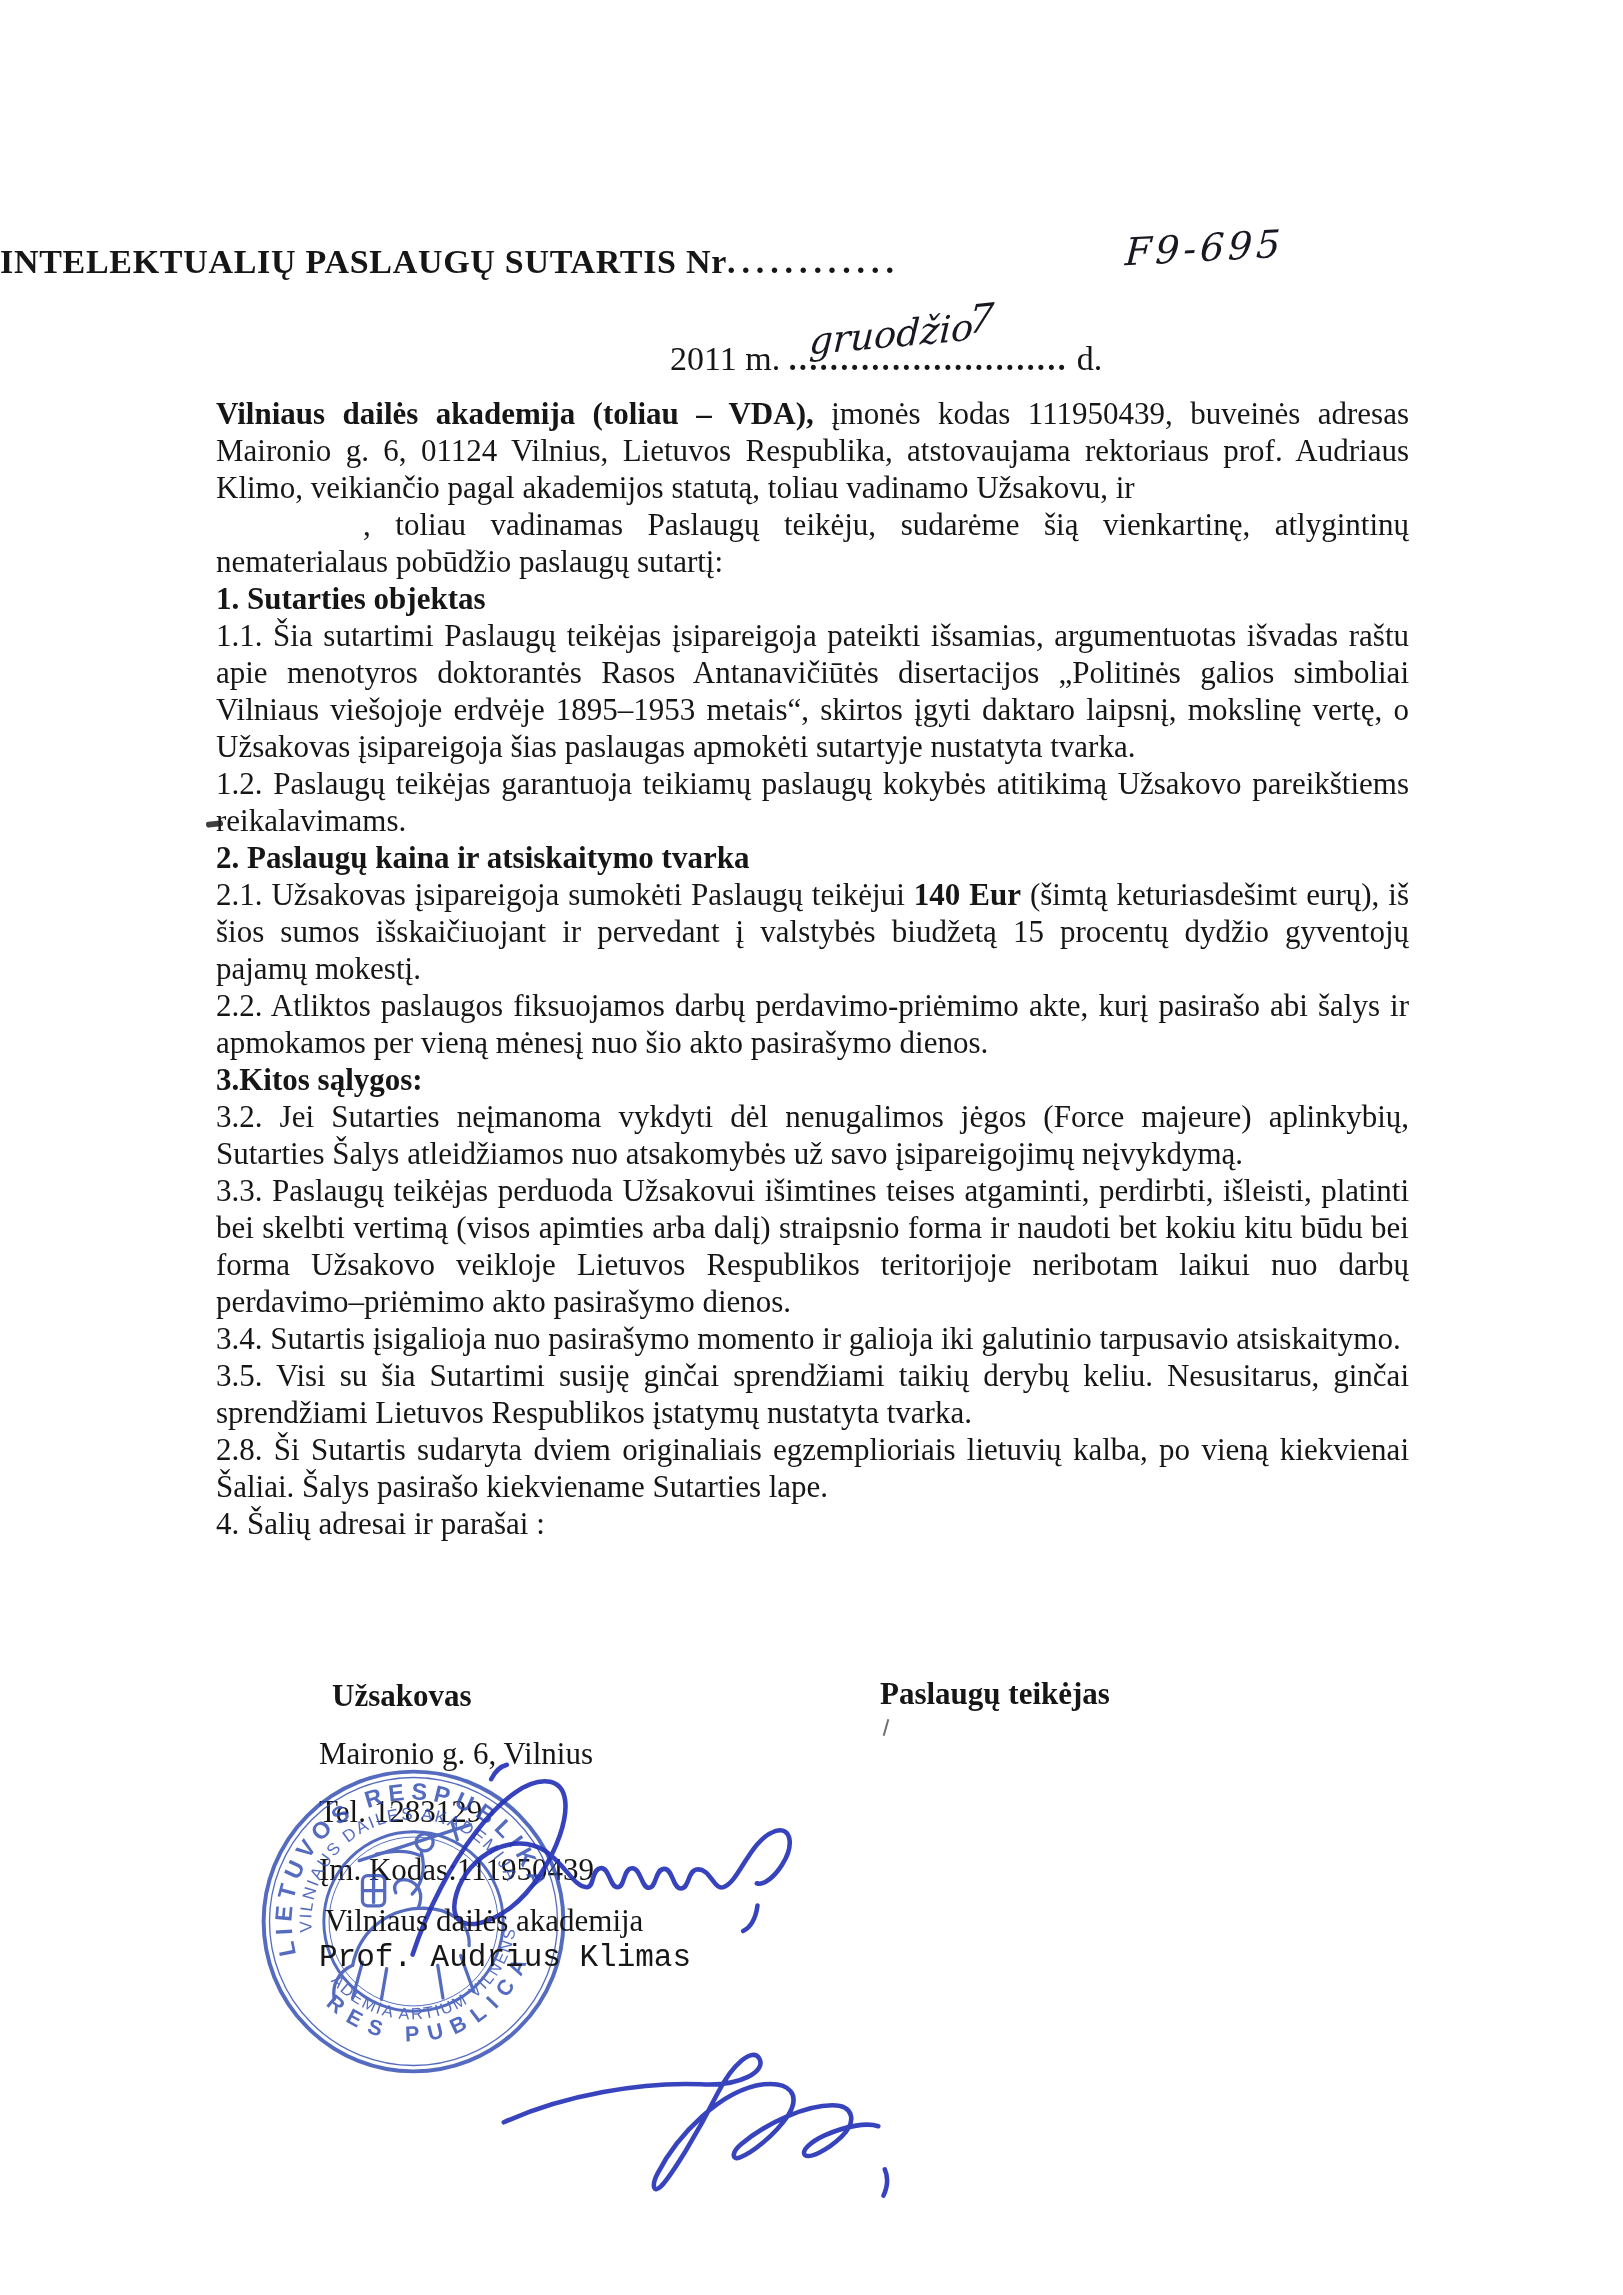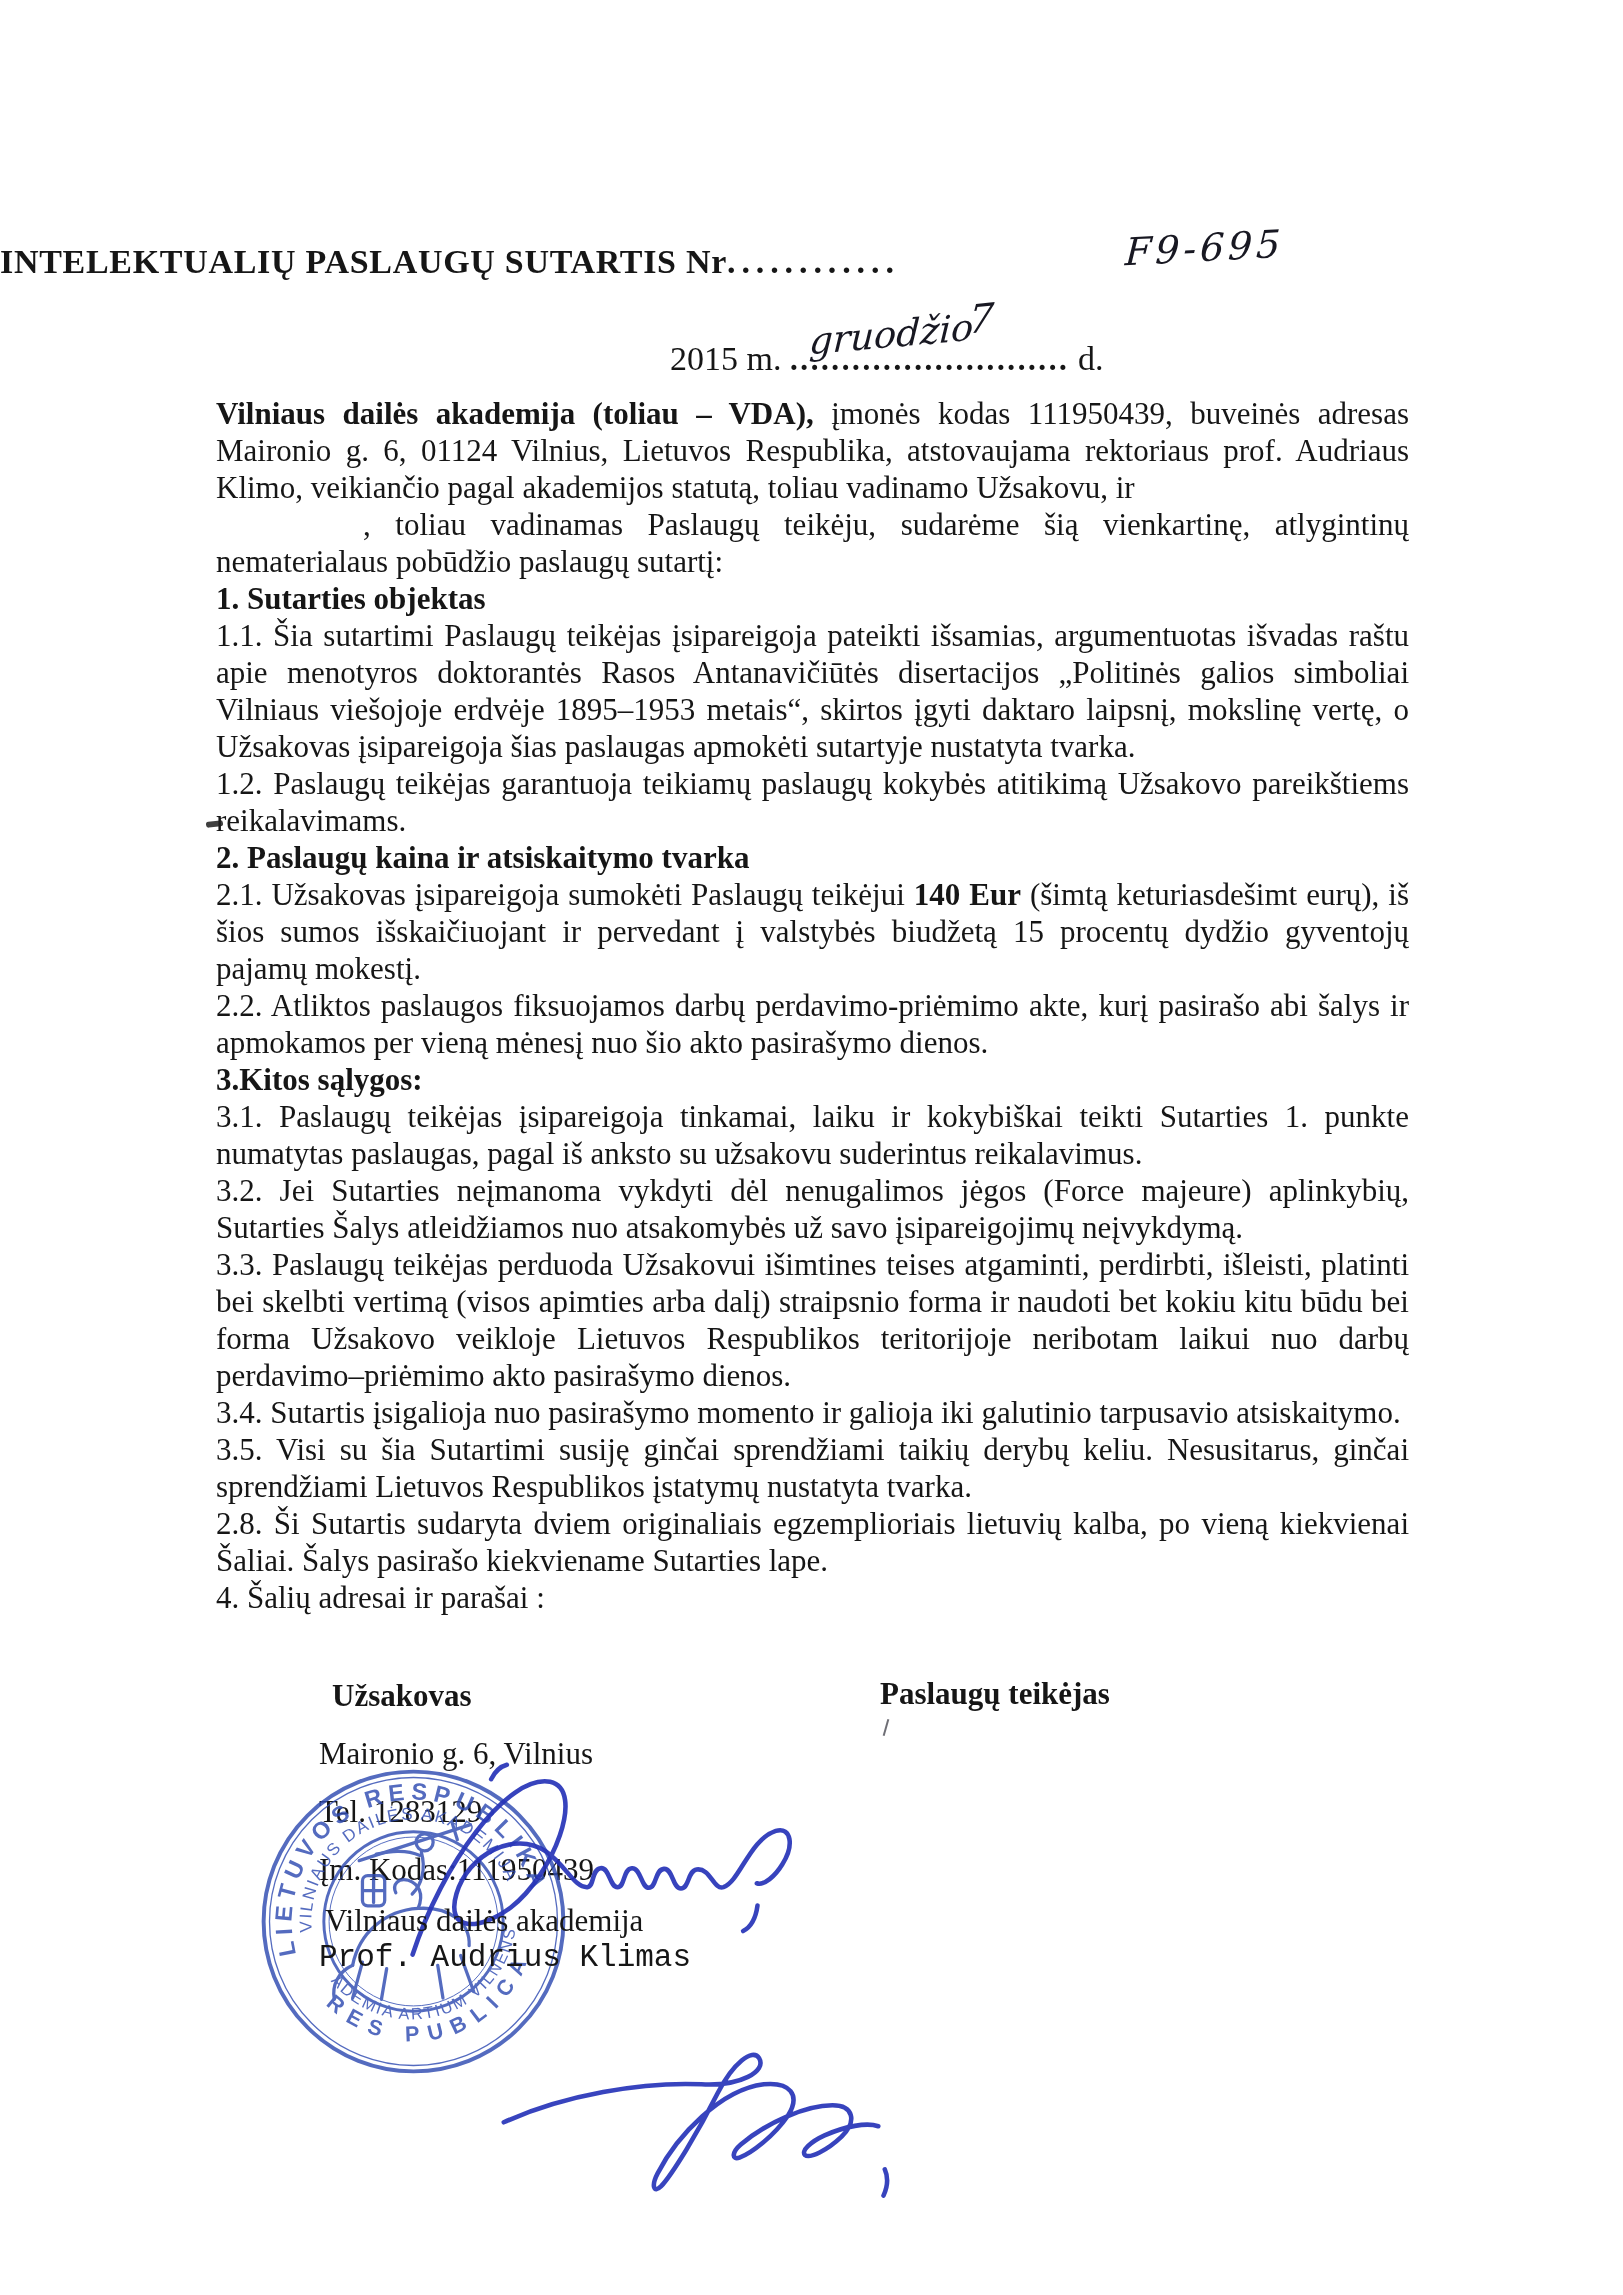--- a/index.html
+++ b/index.html
@@ -56,35 +56,34 @@
   }
 </style>
 </head>
 <body>
 
 <div class="page">
 
   <div class="title"><span>INTELEKTUALIŲ PASLAUGŲ SUTARTIS Nr</span><span class="bigdots">............</span></div>
   <div class="hand hw-number">F9-695</div>
 
-  <div class="date-line"><span>2015 m.</span>&nbsp;<span class="bigdots">...........................</span>&nbsp;<span>d.</span></div>
+  <div class="date-line"><span>2011 m.</span>&nbsp;<span class="bigdots">...........................</span>&nbsp;<span>d.</span></div>
   <div class="hand hw-month">gruodžio</div>
   <div class="hand hw-day">7</div>
 
   <div class="body">
     <p><span class="b">Vilniaus dailės akademija (toliau – VDA),</span><span> įmonės kodas 111950439, buveinės adresas Maironio g. 6, 01124 Vilnius, Lietuvos Respublika, atstovaujama rektoriaus prof. Audriaus Klimo, veikiančio pagal akademijos statutą, toliau vadinamo Užsakovu, ir</span></p>
     <p class="indent">, toliau vadinamas Paslaugų teikėju, sudarėme šią vienkartinę, atlygintinų nematerialaus pobūdžio paslaugų sutartį:</p>
     <p class="b">1. Sutarties objektas</p>
     <p>1.1. Šia sutartimi Paslaugų teikėjas įsipareigoja pateikti išsamias, argumentuotas išvadas raštu apie menotyros doktorantės Rasos Antanavičiūtės disertacijos „Politinės galios simboliai Vilniaus viešojoje erdvėje 1895–1953 metais“, skirtos įgyti daktaro laipsnį, mokslinę vertę, o Užsakovas įsipareigoja šias paslaugas apmokėti sutartyje nustatyta tvarka.</p>
     <p>1.2. Paslaugų teikėjas garantuoja teikiamų paslaugų kokybės atitikimą Užsakovo pareikštiems reikalavimams.</p>
     <p class="b">2. Paslaugų kaina ir atsiskaitymo tvarka</p>
     <p><span>2.1. Užsakovas įsipareigoja sumokėti Paslaugų teikėjui </span><span class="b">140 Eur</span><span> (šimtą keturiasdešimt eurų), iš šios sumos išskaičiuojant ir pervedant į valstybės biudžetą 15 procentų dydžio gyventojų pajamų mokestį.</span></p>
     <p>2.2. Atliktos paslaugos fiksuojamos darbų perdavimo-priėmimo akte, kurį pasirašo abi šalys ir apmokamos per vieną mėnesį nuo šio akto pasirašymo dienos.</p>
     <p class="b">3.Kitos sąlygos:</p>
-    <p>3.1. Paslaugų teikėjas įsipareigoja tinkamai, laiku ir kokybiškai teikti Sutarties 1. punkte numatytas paslaugas, pagal iš anksto su užsakovu suderintus reikalavimus.</p>
     <p>3.2. Jei Sutarties neįmanoma vykdyti dėl nenugalimos jėgos (Force majeure) aplinkybių, Sutarties Šalys atleidžiamos nuo atsakomybės už savo įsipareigojimų neįvykdymą.</p>
     <p>3.3. Paslaugų teikėjas perduoda Užsakovui išimtines teises atgaminti, perdirbti, išleisti, platinti bei skelbti vertimą (visos apimties arba dalį) straipsnio forma ir naudoti bet kokiu kitu būdu bei forma Užsakovo veikloje Lietuvos Respublikos teritorijoje neribotam laikui nuo darbų perdavimo–priėmimo akto pasirašymo dienos.</p>
     <p>3.4. Sutartis įsigalioja nuo pasirašymo momento ir galioja iki galutinio tarpusavio atsiskaitymo.</p>
     <p>3.5. Visi su šia Sutartimi susiję ginčai sprendžiami taikių derybų keliu. Nesusitarus, ginčai sprendžiami Lietuvos Respublikos įstatymų nustatyta tvarka.</p>
     <p>2.8. Ši Sutartis sudaryta dviem originaliais egzemplioriais lietuvių kalba, po vieną kiekvienai Šaliai. Šalys pasirašo kiekviename Sutarties lape.</p>
     <p>4. Šalių adresai ir parašai :</p>
   </div>
 
   <div class="artifact-dash"></div>
   <div class="tick-right"></div>

